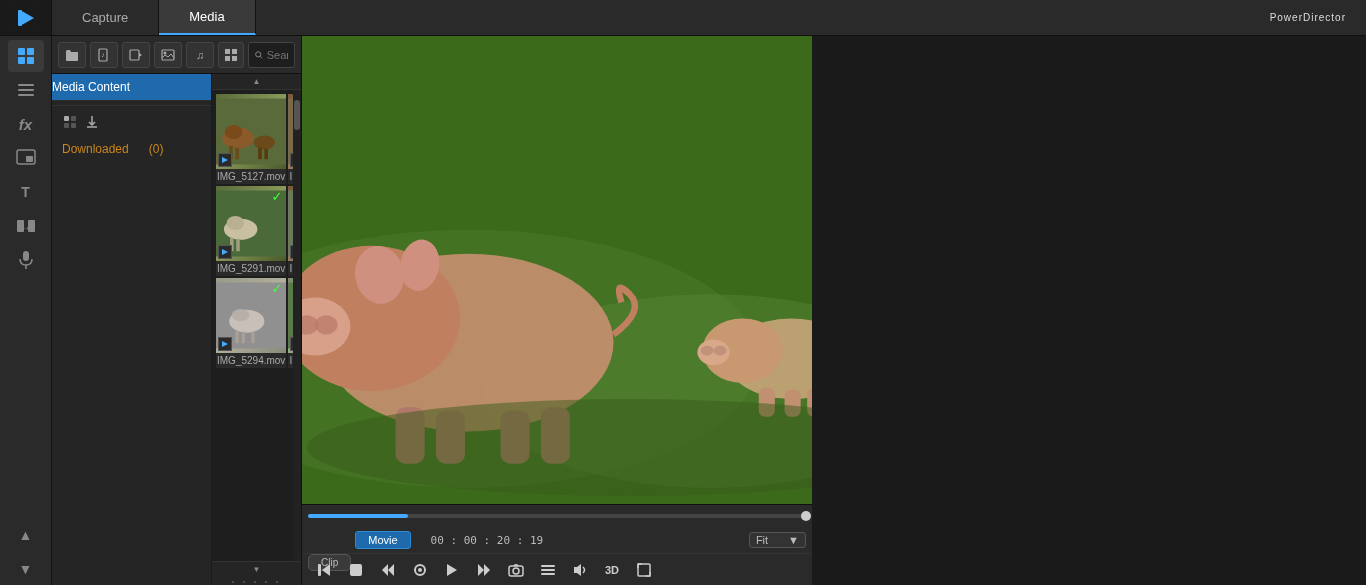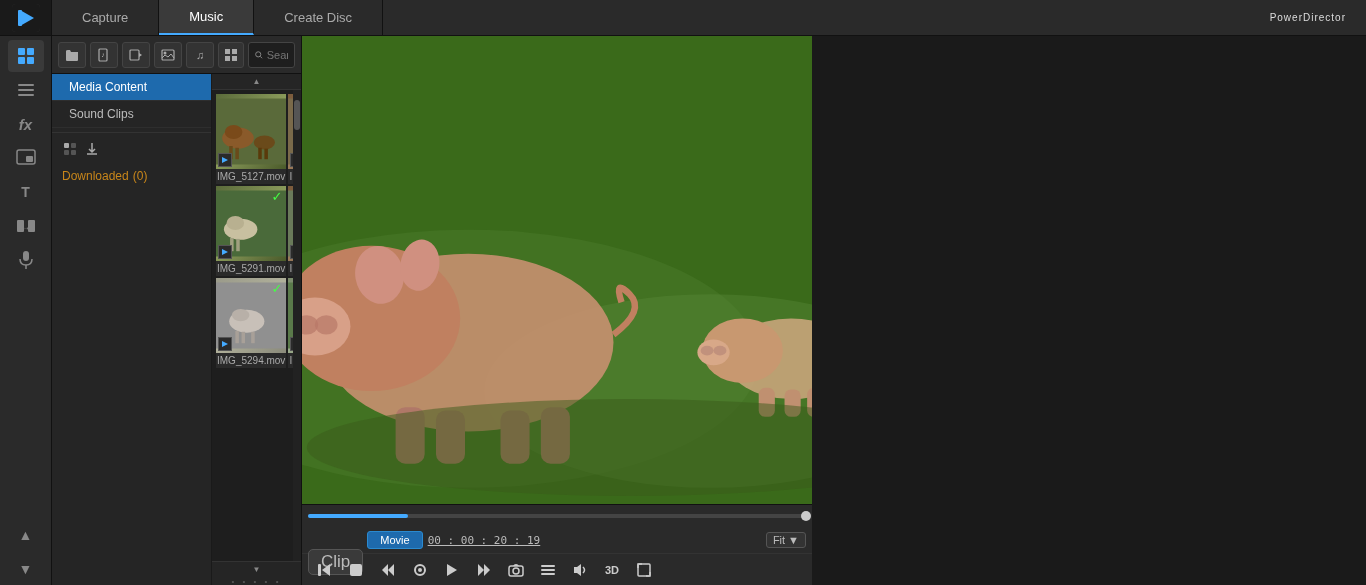--- a/index.html
+++ b/index.html
@@ -160,21 +160,21 @@
     }
     .search-box input {
       background: transparent;
       border: none;
       outline: none;
       color: #aaa;
       font-size: 11px;
       width: 100%;
     }
     .library-item {
-      padding: 6px 17px;
+      padding: 6px 0;
       cursor: pointer;
       color: #bbb;
       font-size: 12px;
       border-bottom: 1px solid #2e2e2e;
     }
     .library-item.active {
       background: #1e6aad;
       color: #fff;
     }
 
@@ -309,52 +309,51 @@
       height: 26px;
       padding: 0 6px;
       gap: 4px;
     }
     .clip-btn {
       padding: 2px 12px;
       background: #3a3a3a;
       border: 1px solid #555;
       border-radius: 5px;
       color: #bbb;
-      font-size: 17px;
+      font-size: 10px;
       cursor: pointer;
       margin-top: 44px;
     }
     .movie-btn {
       padding: 2px 12px;
       background: #1e6aad;
       border: 1px solid #2a8ad0;
       border-radius: 3px;
       color: #fff;
       font-size: 11px;
       cursor: pointer;
     }
     .time-code {
       color: #bbb;
       font-size: 11px;
       font-family: monospace;
-      margin-left: 1px;
-      text-decoration: underline;
+      margin-left: 16px;
     }
     .fit-select {
       margin-left: auto;
       padding: 1px 6px;
       background: #333;
       border: 1px solid #555;
       border-radius: 3px;
       color: #bbb;
       font-size: 11px;
       cursor: pointer;
       display: flex;
       align-items: center;
-      gap: 3px;
+      gap: 20px;
     }
     .playback-bar {
       display: flex;
       align-items: center;
       height: 32px;
       padding: 0 10px;
       gap: 8px;
       border-top: 1px solid #333;
     }
     .ctrl-btn {
@@ -388,22 +387,21 @@
     <div class="logo-icon">
       <svg width="28" height="28" viewBox="0 0 28 28">
         <rect width="28" height="28" rx="4" fill="#1a1a1a"></rect>
         <polygon points="8,6 22,14 8,22" fill="#4af"></polygon>
         <rect x="6" y="6" width="4" height="16" fill="#4af" rx="1"></rect>
       </svg>
     </div>
   </div>
   <div class="nav-tabs">
     <div class="nav-tab">Capture</div>
-    <div class="nav-tab active">Music</div>
-    <div class="nav-tab">Create Disc</div>
+    <div class="nav-tab active">Media</div>
   </div>
   <div class="app-title">PowerDirector</div>
 </div>
 
 <div class="main-layout">
 
   <div class="left-sidebar">
     <div class="sidebar-icon active">
       <svg width="20" height="20" viewBox="0 0 20 20">
           <rect x="2" y="2" width="7" height="7" rx="1" fill="#4af"></rect>
@@ -493,35 +491,34 @@
               <line x1="8" y1="8" x2="11" y2="11" stroke="#888" stroke-width="1.5"></line>
             </svg>
           <input type="text" placeholder="Search the library" style="">
         </div>
       </div>
 
       <div style="display:flex;flex:1;overflow:hidden;">
 
         <div style="width:160px;background:#252525;border-right:1px solid #1a1a1a;flex-shrink:0;display:flex;flex-direction:column;">
           <div class="library-item active">Media Content</div>
-          <div class="library-item">Sound Clips</div>
 
           <div style="padding:8px 10px;display:flex;align-items:center;gap:6px;border-top:1px solid #333;margin-top:4px;">
             <svg width="16" height="16" viewBox="0 0 16 16">
                 <rect x="2" y="2" width="5" height="5" rx="1" fill="#aaa"></rect>
                 <rect x="9" y="2" width="5" height="5" rx="1" fill="#555"></rect>
                 <rect x="2" y="9" width="5" height="5" rx="1" fill="#555"></rect>
                 <rect x="9" y="9" width="5" height="5" rx="1" fill="#555"></rect>
               </svg>
             <svg width="16" height="16" viewBox="0 0 16 16">
                 <path d="M8 2 L8 10 M5 8 L8 11 L11 8" stroke="#aaa" fill="none" stroke-width="1.5"></path>
                 <line x1="3" y1="13" x2="13" y2="13" stroke="#aaa" stroke-width="1.5"></line>
               </svg>
           </div>
-          <div style="padding:4px 10px 8px;display:flex;align-items:center;gap:4px;">
+          <div style="padding:4px 10px 8px;display:flex;align-items:center;gap:20px;">
             <span style="color:#c8861a;font-size:12px;">Downloaded</span>
             <span style="color:#c8861a;font-size:12px;">(0)</span>
           </div>
         </div>
 
         <div style="display:flex;flex:1;overflow:hidden;flex-direction:column;">
 
           <div style="height:16px;background:#252525;display:flex;align-items:center;justify-content:center;border-bottom:1px solid #333;cursor:pointer;">
             <span style="color:#888;font-size:8px;">▲</span>
           </div>

